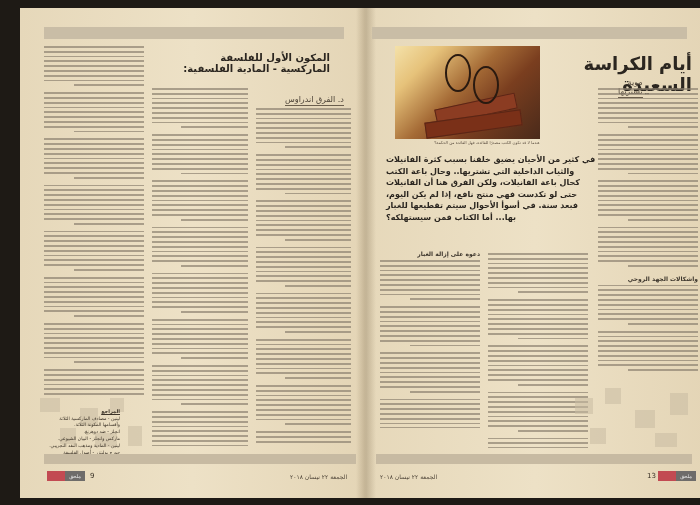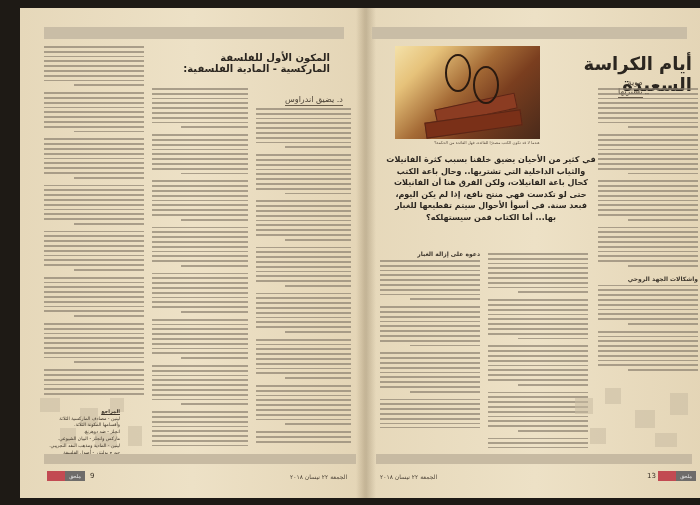--- a/index.html
+++ b/index.html
@@ -18,21 +18,21 @@
   .col{position:absolute;overflow:hidden;}
   .line{height:1.8px;background:#8d8170;margin:0 0 3px 0;opacity:.7;}
   .line.s{width:70%;margin-left:auto;}
   .para-gap{height:3px;}
   .subhead{font-size:6px;font-weight:bold;color:#3b342b;direction:rtl;text-align:right;margin:2px 0 3px;}
   .photo{position:absolute;left:375px;top:38px;width:145px;height:93px;background:
     linear-gradient(135deg,#f4e1a9 0%,#e6c27a 20%,#a56b36 45%,#7a3e1f 65%,#4a2a1a 100%);}
   .photo .book{position:absolute;background:#8b3c22;border:1px solid #5a2616;}
   .photo .glasses{position:absolute;border:2px solid #2a1a10;border-radius:50%;}
   .caption{position:absolute;left:372px;top:132px;width:148px;font-size:4px;color:#5b4e40;direction:rtl;text-align:right;}
-  .pullquote{position:absolute;left:366px;top:146px;width:210px;font-size:8px;font-weight:bold;color:#2b2620;direction:rtl;text-align:center;line-height:1.45;}
+  .pullquote{position:absolute;left:366px;top:146px;width:210px;font-size:8px;font-weight:bold;color:#2b2620;direction:rtl;text-align:left;line-height:1.45;}
   .footer{position:absolute;top:465px;font-size:6px;color:#4f4538;}
   .logo{position:absolute;top:463px;height:10px;display:flex;}
   .logo .red{background:#c24a52;width:18px;height:10px;}
   .logo .gray{background:#6e6c6a;width:20px;height:10px;color:#eee;font-size:5px;line-height:10px;text-align:center;}
   .pagenum{position:absolute;top:464px;font-size:7px;color:#3a3227;}
   .pattern{position:absolute;}
   .pattern div{position:absolute;background:#c9bca2;opacity:.55;}
   .boxed-list{position:absolute;left:24px;top:400px;width:76px;font-size:4.6px;color:#3d3429;direction:rtl;text-align:right;line-height:1.5;}
   .boxed-list .h{font-weight:bold;font-size:5px;text-decoration:underline;}
 </style>
@@ -41,21 +41,21 @@
 
 <div class="spread">
   <div class="page left"></div>
   <div class="page right"></div>
   <div class="gutter"></div>
 
   <div class="topbar" style="left:24px;width:300px;"></div>
   <div class="topbar" style="left:352px;width:315px;"></div>
 
   <div class="headline kicker" style="left:160px;top:44px;width:150px;">المكون الأول للفلسفة الماركسية - المادية الفلسفية:</div>
-  <div class="byline" style="left:265px;top:87px;">د. يضيق اندراوس</div>
+  <div class="byline" style="left:265px;top:87px;">د. الفرق اندراوس</div>
 
   <div class="col" style="left:24px;top:38px;width:100px;height:350px;">
     <div id="lc3">
         <div class="line"></div>
         <div class="line"></div>
         <div class="line"></div>
         <div class="line"></div>
         <div class="line"></div>
         <div class="line"></div>
         <div class="line"></div>

